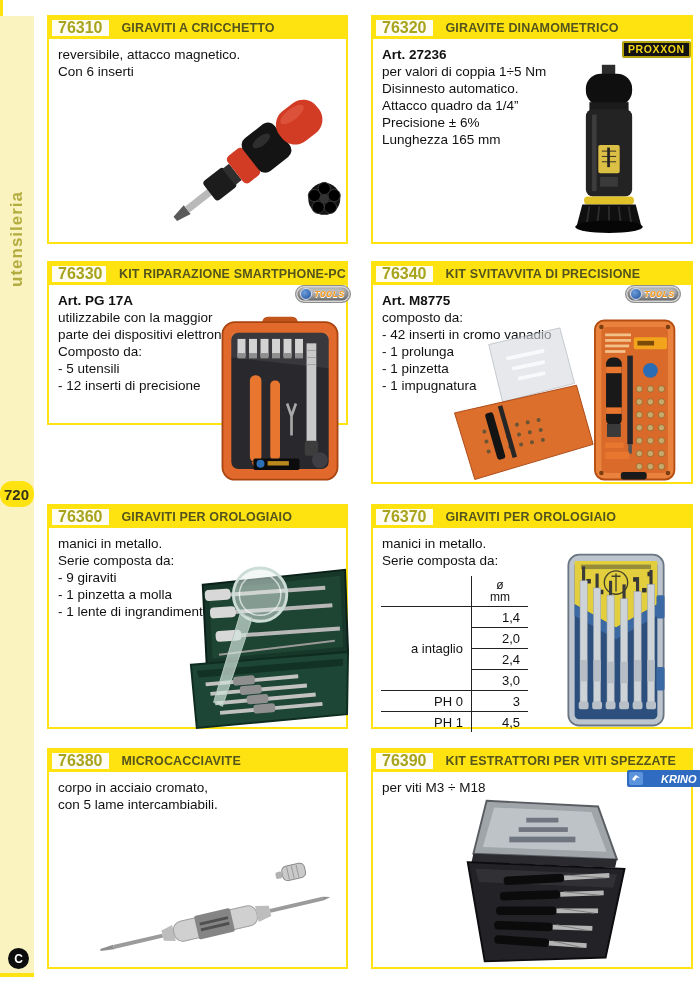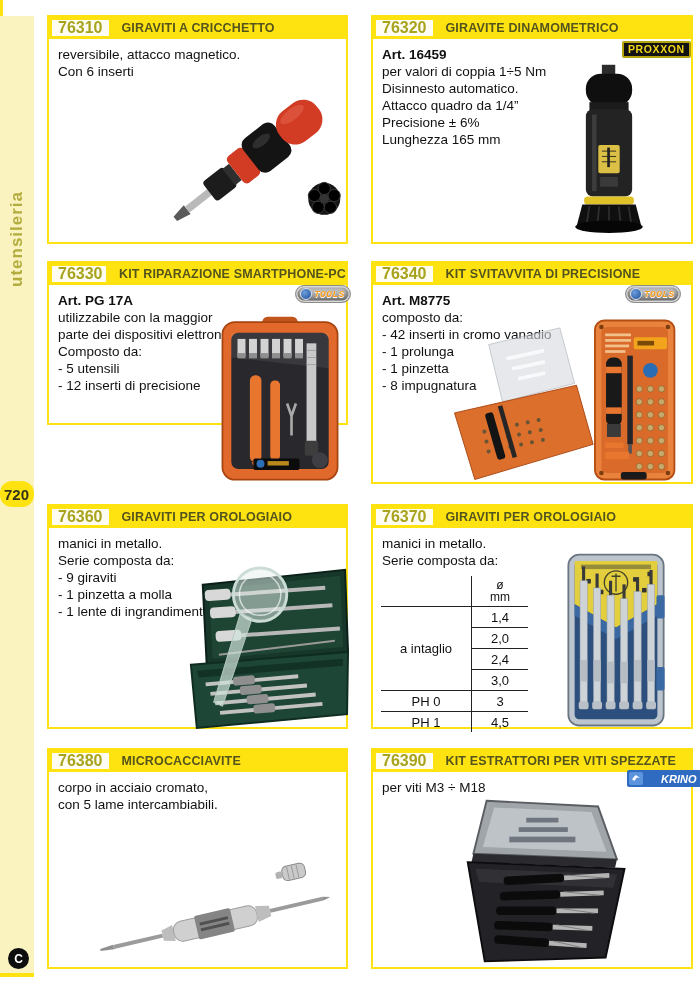--- a/index.html
+++ b/index.html
@@ -51,21 +51,21 @@
      padding:0 5px 0 2px;gap:18px;border-radius:2px;}
   .krino-mark{width:14px;height:13px;background:#5c93dd;border-radius:2px;position:relative;}
   .krino-mark::before{content:"";position:absolute;inset:3px;background:#fff;
      clip-path:polygon(0 60%,45% 0,100% 40%,60% 35%,30% 85%);}
   
   .spec{border-collapse:collapse;font-size:13px;color:#111;
      position:absolute;left:8px;top:48px;}
   .spec td{padding:0 8px;text-align:center;height:20px;}
   .spec .l{min-width:74px;}
   .spec .v{border-left:1.4px solid #222;min-width:40px;}
-  .spec .tl{border-top:1.4px solid #222;}
+  .spec .tl{border-top:1.4px solid #222;text-align:right;}
   .spec .h{font-size:12px;line-height:12px;height:30px;vertical-align:middle;}
 </style>
 </head>
 <body>
 
 <div class="top-notch"></div>
 <div class="sidebar">
   <div class="sidebar-label">utensileria</div>
 </div>
 <div class="pagenum">720</div>
@@ -110,21 +110,21 @@
 <section class="cell" style="left:371px;top:15px;width:322px;height:229px">
   <header class="hd">
     <span class="code">76320</span>
     <span class="ttl">GIRAVITE DINAMOMETRICO</span>
   </header>
   <div class="proxxon" style="left:249px;top:24px">
     <span>PROXXON</span>
   </div>
   <div class="bd">
     <div class="desc">
-      <div class="ln art">Art. 16459</div>
+      <div class="ln art">Art. 27236</div>
       <div class="ln">per valori di coppia 1÷5 Nm</div>
       <div class="ln">Disinnesto automatico.</div>
       <div class="ln">Attacco quadro da 1/4”</div>
       <div class="ln">Precisione ± 6%</div>
       <div class="ln">Lunghezza 165 mm</div>
     </div>
     <svg class="img" style="left:180px;top:24px;width:112px;height:178px" viewBox="0 0 112 200">
       <rect x="48" y="2" width="15" height="12" fill="#2c2c2c"></rect>
       <rect x="30" y="12" width="52" height="36" rx="17" fill="#0f0f0f"></rect>
       <rect x="34" y="44" width="44" height="12" fill="#1b1b1b"></rect>
@@ -215,21 +215,21 @@
     <span class="pg-circle"></span>
     <span class="pg-text">TOOLS</span>
   </div>
   <div class="bd">
     <div class="desc">
       <div class="ln art">Art. M8775</div>
       <div class="ln">composto da:</div>
       <div class="ln">- 42 inserti in cromo vanadio</div>
       <div class="ln">- 1 prolunga</div>
       <div class="ln">- 1 pinzetta</div>
-      <div class="ln">- 8 impugnatura</div>
+      <div class="ln">- 1 impugnatura</div>
     </div>
     <svg class="img" style="left:55px;top:30px;width:260px;height:170px" viewBox="0 0 260 184">
       <polygon points="55,32 132,14 148,74 70,94" fill="#d6dade" opacity="0.6" stroke="#9aa0a8"></polygon>
       <g fill="#ffffff" opacity="0.75" transform="rotate(-12 100 54)">
         <rect x="76" y="40" width="42" height="4"></rect>
           <rect x="80" y="52" width="36" height="4"></rect>
           <rect x="84" y="64" width="30" height="4"></rect>
       </g>
       <polygon points="18,106 150,76 168,140 40,178" fill="#dd6f2d" stroke="#a8440f"></polygon>
       <g fill="#6b5434" transform="rotate(-12 90 130)">

